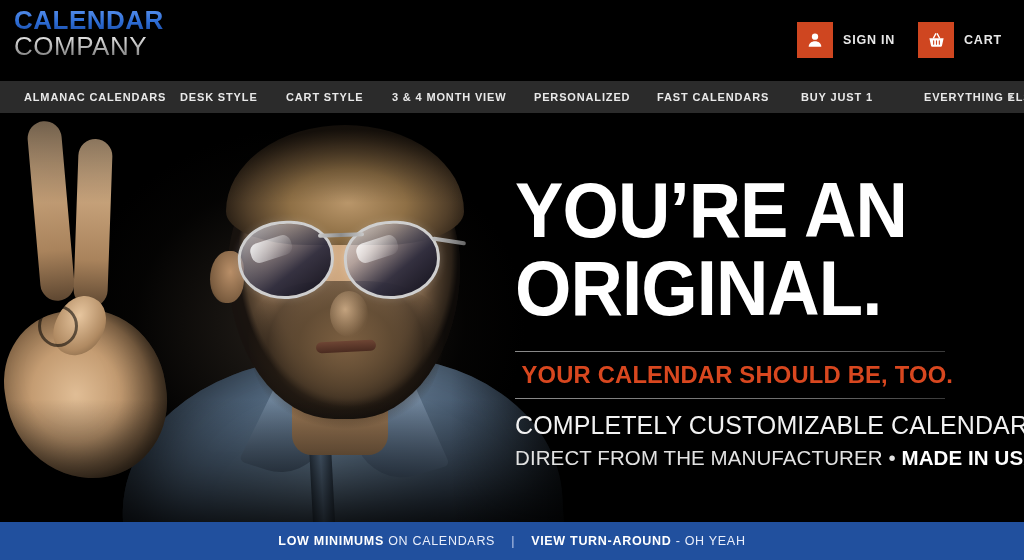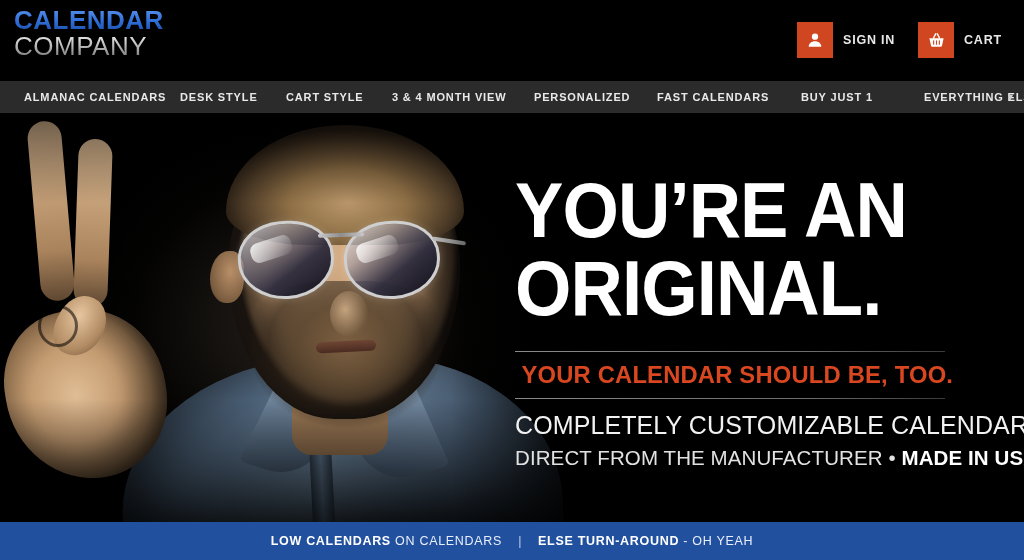--- a/index.html
+++ b/index.html
@@ -349,16 +349,16 @@
       <div class="rule-top"></div>
       <div class="subline">YOUR CALENDAR SHOULD BE, TOO.</div>
       <div class="rule-bot"></div>
 
       <div class="tagline1">COMPLETELY CUSTOMIZABLE CALENDARS</div>
       <div class="tagline2"><span>DIRECT FROM THE MANUFACTURER • </span><b>MADE IN USA</b></div>
     </div>
   </div>
 
   <div class="banner">
-    <div class="banner-text"><b>LOW CALENDARS</b><span> ON CALENDARS</span><span class="banner-sep">|</span><b>ELSE TURN-AROUND</b><span> - OH YEAH</span></div>
+    <div class="banner-text"><b>LOW MINIMUMS</b><span> ON CALENDARS</span><span class="banner-sep">|</span><b>VIEW TURN-AROUND</b><span> - OH YEAH</span></div>
   </div>
 
 </div>
 
 </body></html>

